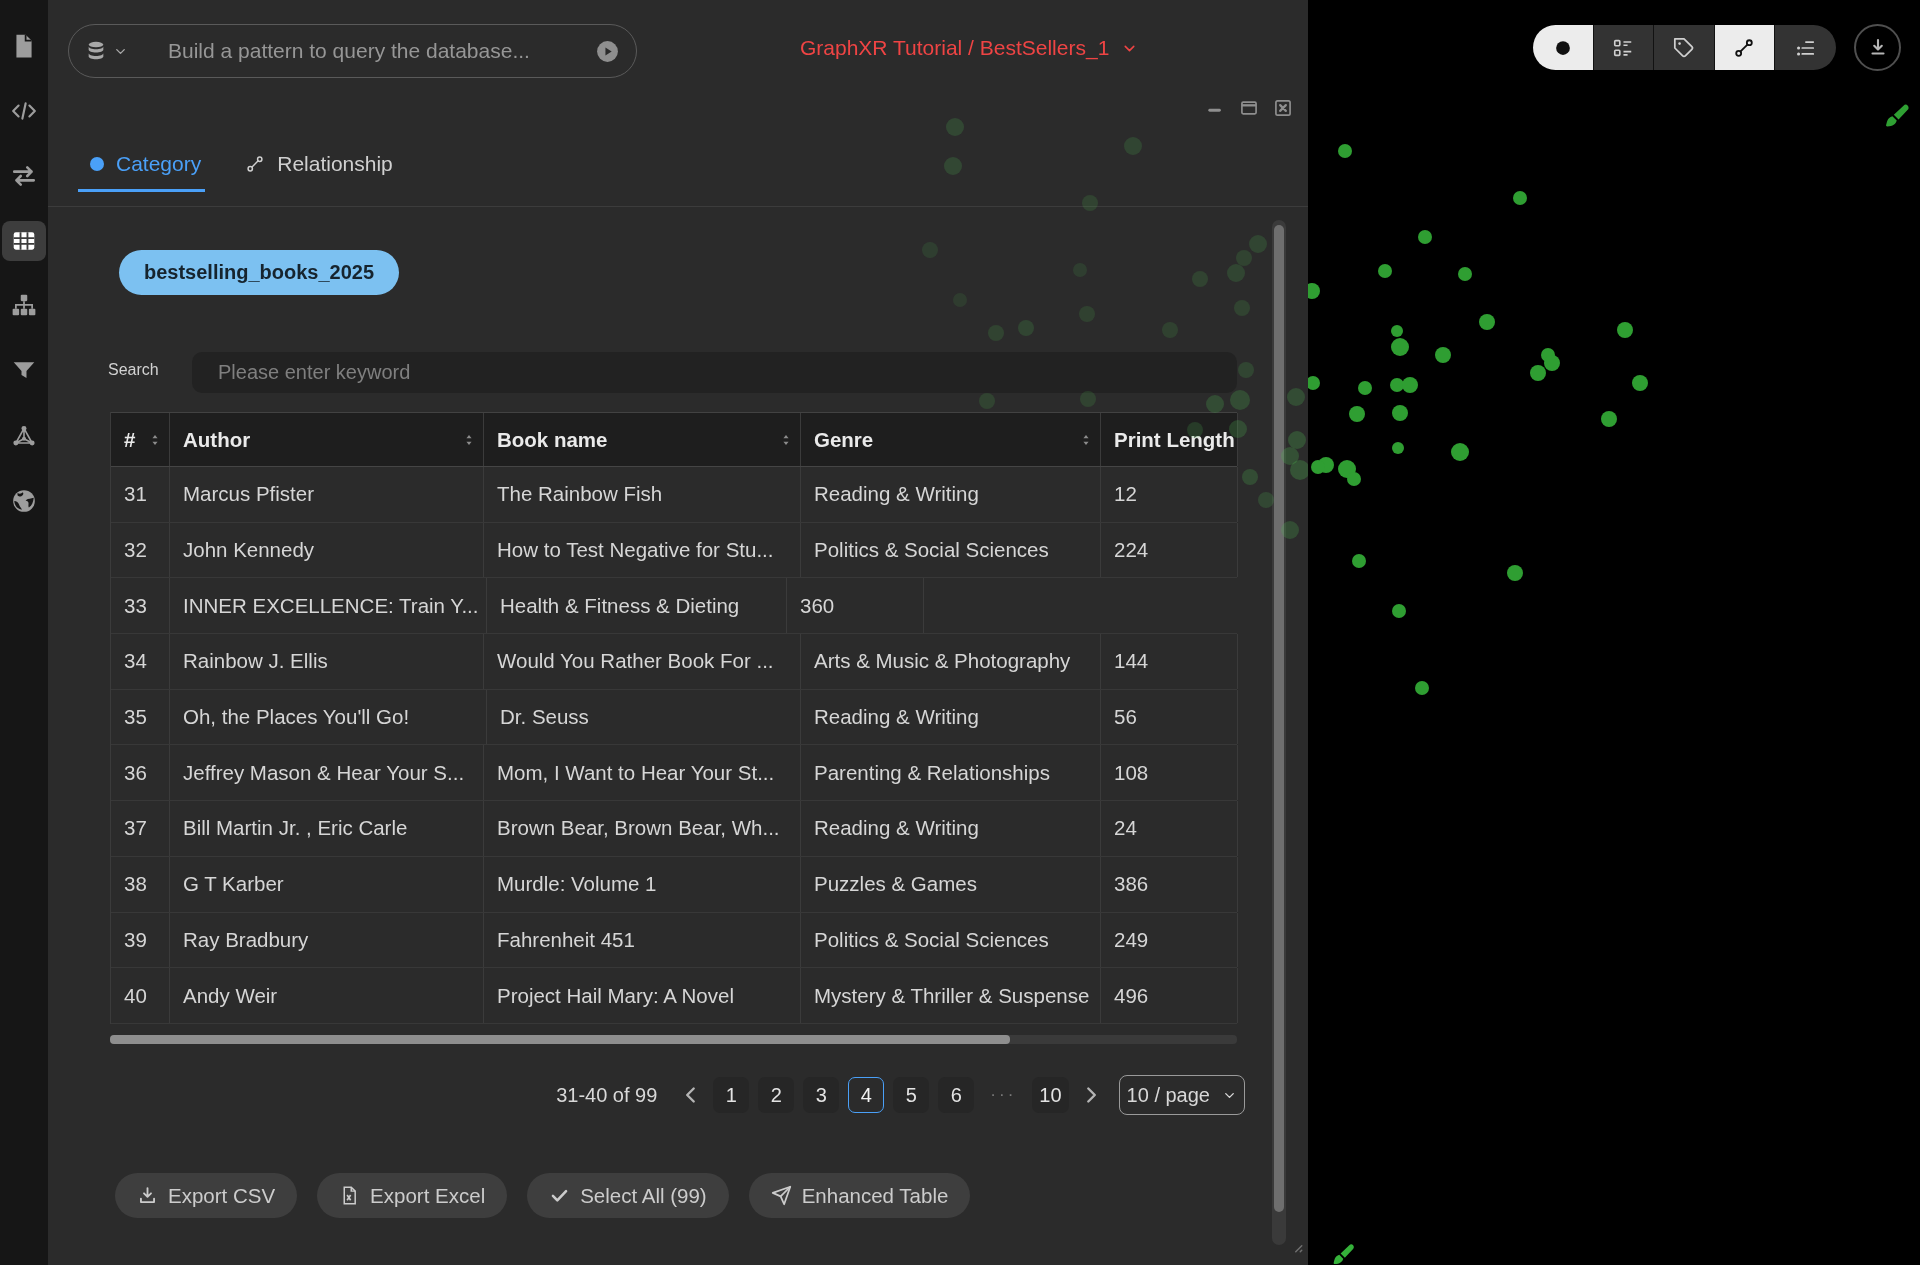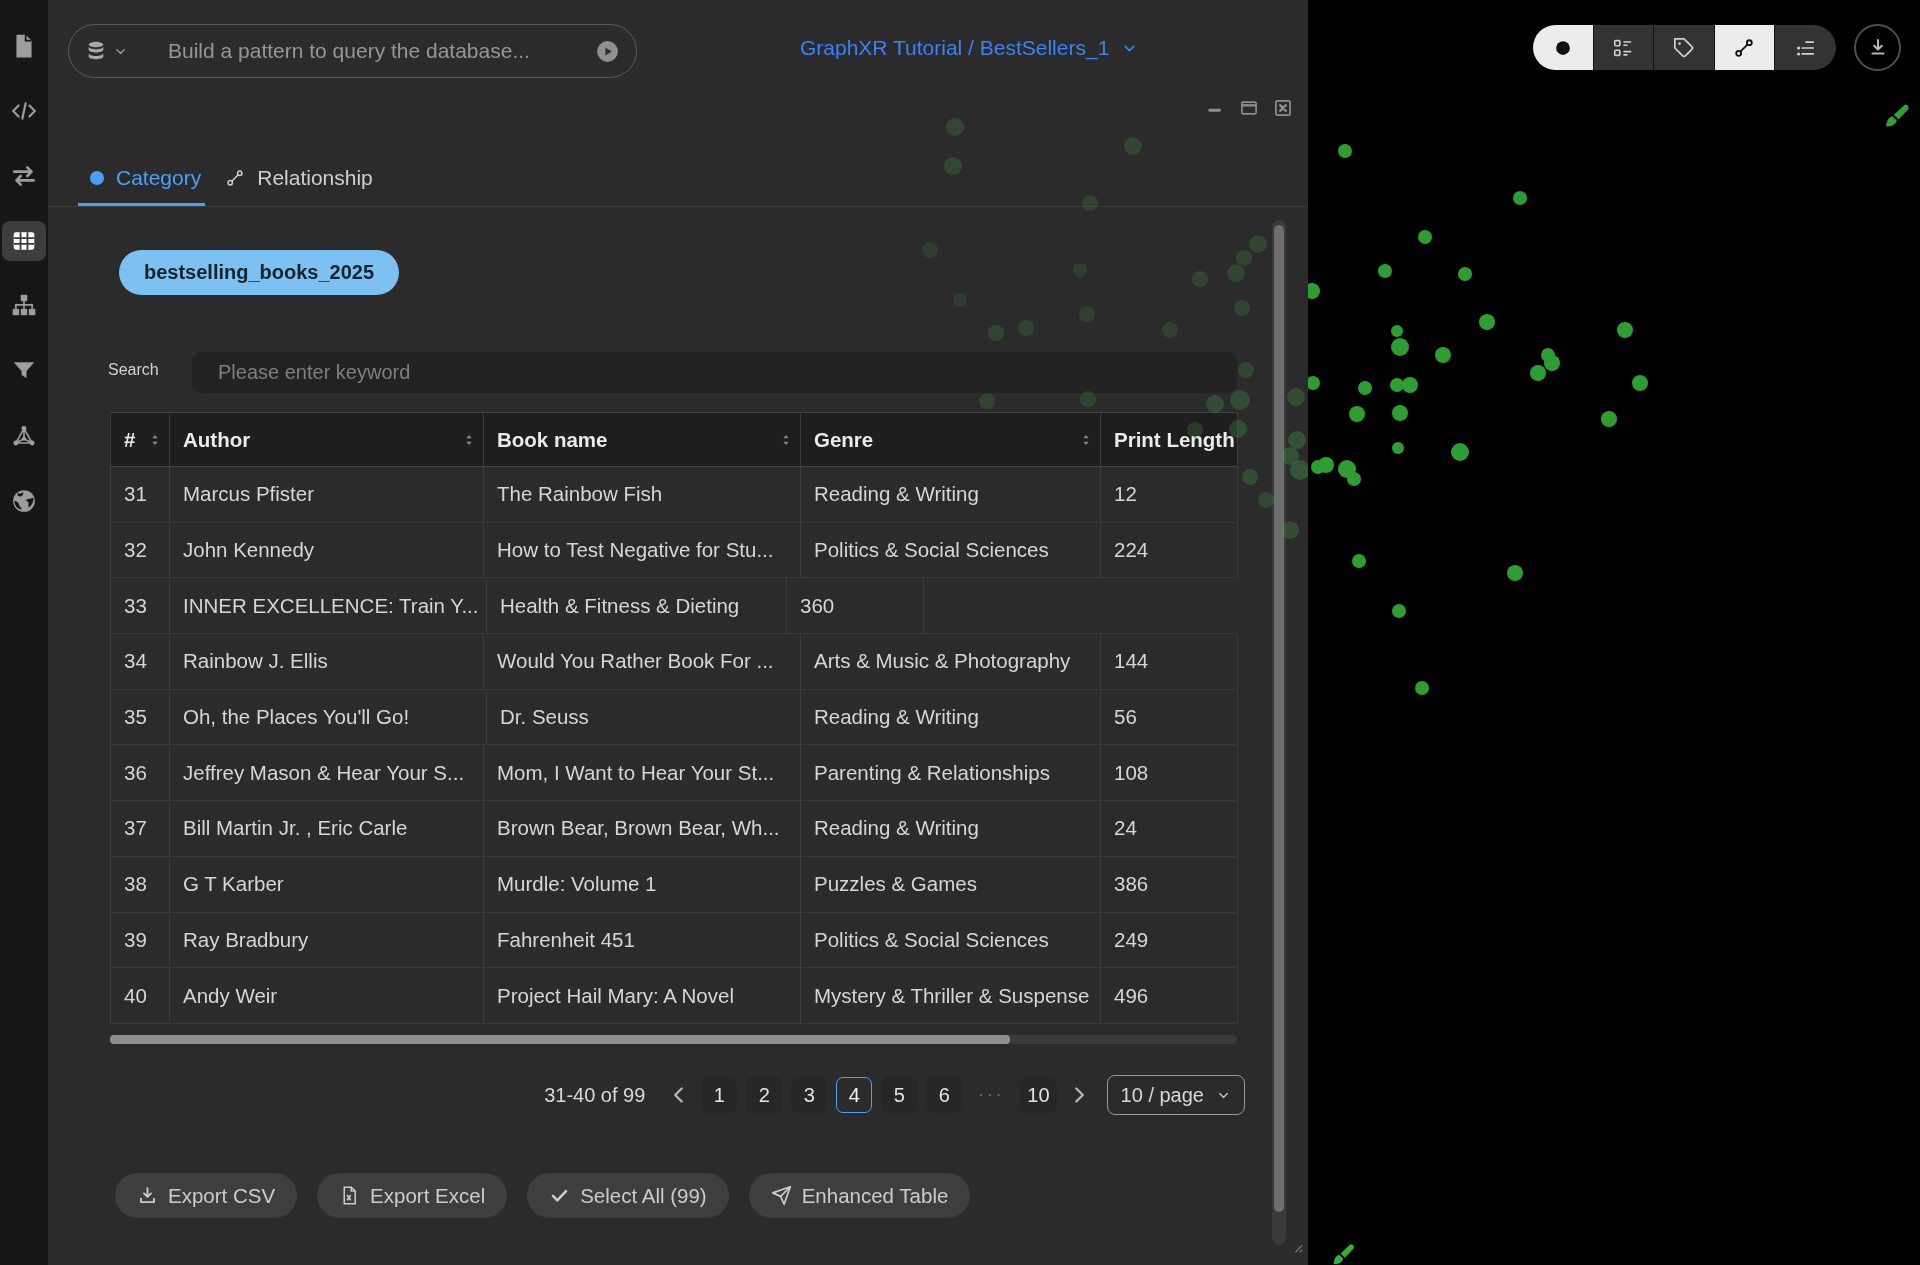--- a/index.html
+++ b/index.html
@@ -16,25 +16,25 @@
   .side-item.active .ibox { background:#3d3d3d; color:#ffffff; }
 
   
   .panel { position:absolute; left:48px; top:0; width:1260px; height:1265px; background:#2b2b2b; z-index:10; }
   .query-pill { position:absolute; left:20px; top:24px; width:569px; height:54px; border:1.5px solid #5a5a5a;
                 border-radius:27px; display:flex; align-items:center; padding:0 16px; color:#a8a8a8; }
   .query-pill input { flex:1; background:transparent; border:none; outline:none; color:#cfcfcf;
                       font-size:21px; padding-left:40px; font-family:inherit; }
   .query-pill input::placeholder { color:#969696; }
   .app-title { position:absolute; left:752px; top:36px; display:flex; align-items:center; gap:12px;
-               color:#3b82f6; font-size:21px; white-space:nowrap; cursor:pointer; }
+               color:#ef4444; font-size:21px; white-space:nowrap; cursor:pointer; }
   .win-controls { position:absolute; left:1157px; top:98px; display:flex; gap:14px; color:#8f8f8f; }
   .win-controls .icon { cursor:pointer; }
 
-  .tabs { position:absolute; left:42px; top:150px; height:56px; display:flex; gap:24px; }
+  .tabs { position:absolute; left:42px; top:136px; height:56px; display:flex; gap:44px; }
   .tab { position:relative; display:flex; align-items:center; gap:12px; font-size:21px; color:#d0d0d0; cursor:pointer; }
   .tab .cat-dot { width:14px; height:14px; border-radius:50%; background:#4aa0f8; }
   .tab.active { color:#4aa0f8; }
   .tab.active::after { content:""; position:absolute; left:-12px; right:-4px; bottom:0; height:3px; background:#4aa0f8; }
   .panel-divider { position:absolute; left:0; right:0; top:206px; height:1px; background:#3c3c3c; }
 
   .badge { position:absolute; left:71px; top:250px; height:45px; padding:0 25px; border-radius:23px;
            background:#7cc1f1; color:#16242e; font-size:20px; font-weight:700; display:inline-flex;
            align-items:center; white-space:nowrap; cursor:pointer; }
 
@@ -63,21 +63,21 @@
   .resize-handle { position:absolute; left:1238px; top:1236px; width:18px; height:18px; color:#6f6f6f; cursor:nwse-resize; }
 
   
   .pagination { position:absolute; top:1073px; right:63px; height:44px; display:flex; align-items:center; gap:9px; }
   .pg-summary { color:#d8d8d8; font-size:20px; margin-right:12px; white-space:nowrap; }
   .pg-arrow { width:26px; height:36px; display:flex; align-items:center; justify-content:center; color:#b5b5b5; cursor:pointer; }
   .pg-btn { min-width:36px; height:36px; padding:0 7px; border-radius:7px; background:#262626; color:#e3e3e3;
             font-size:20px; display:flex; align-items:center; justify-content:center; cursor:pointer; }
   .pg-btn.active { background:transparent; border:1.5px solid #4aa0f8; color:#f2f2f2; }
   .pg-btn.ellipsis { background:transparent; color:#7a7a7a; letter-spacing:3px; font-size:17px; }
-  .pg-select { height:40px; border:1px solid #9a9a9a; border-radius:8px; padding:0 13px; margin-left:6px;
+  .pg-select { height:40px; border:1px solid #9a9a9a; border-radius:8px; padding:0 7px; margin-left:6px;
                display:flex; align-items:center; gap:12px; color:#d8d8d8; font-size:20px; cursor:pointer; white-space:nowrap; }
 
   
   .actions { position:absolute; left:67px; top:1173px; display:flex; gap:20px; }
   .action-btn { height:45px; border-radius:23px; background:#3e3e3e; color:#cccccc; font-size:20.5px;
                 display:flex; align-items:center; gap:10px; padding:0 22px; cursor:pointer; white-space:nowrap; }
 
   
   .dim-layer { position:absolute; inset:0; pointer-events:none; z-index:30; }
   .dim-node { position:absolute; border-radius:50%; background:#4caf50; }

